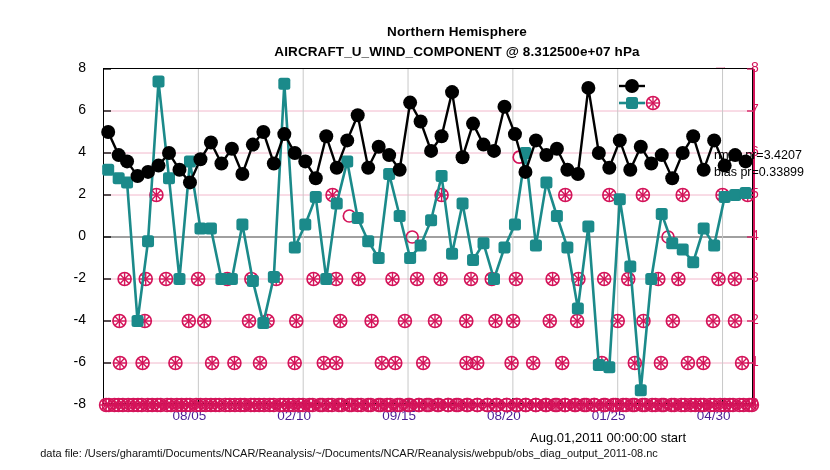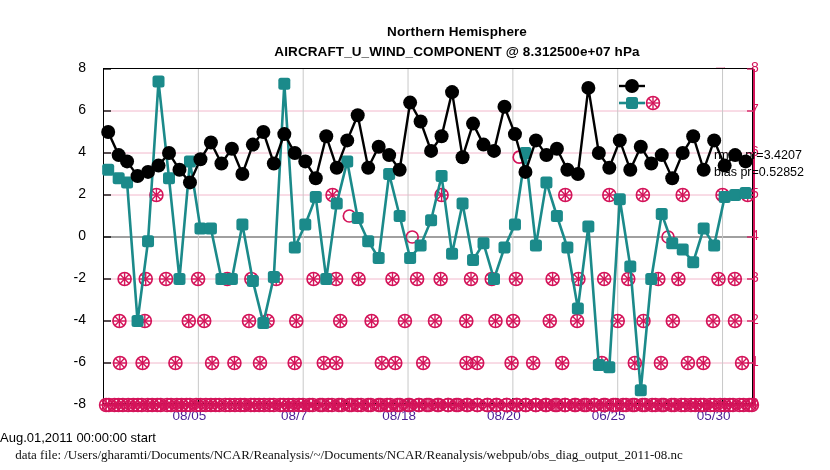--- a/index.html
+++ b/index.html
@@ -15,23 +15,23 @@
   #plot{position:absolute;left:95px;top:68px;width:650px;height:336px;
         border:1.3px solid #000;box-sizing:border-box;background:#fff;margin-left:8px;}
   #plotsvg{position:absolute;left:0;top:0;width:650px;height:336px;overflow:visible;}
   .ylab-right{position:absolute;left:713px;top:168px;width:336px;
               transform:rotate(-90deg) translate(-50%,0);transform-origin:0 0;
               text-align:center;font-size:13px;color:#d4145a;}
   .ytick{position:absolute;font-size:14px;color:#000;text-align:right;width:34px;}
   .ytick.r{color:#d4145a;text-align:left;}
   .xtick{position:absolute;font-size:13.5px;color:#4c1d95;text-align:center;width:70px;top:408px;}
 
-  .xlabel{position:absolute;left:0;top:430px;width:686px;text-align:left;font-size:13px;}
+  .xlabel{position:absolute;left:0;top:430px;width:686px;text-align:right;font-size:13px;}
   .footnote{position:absolute;left:0;top:447px;width:698px;text-align:center;
-            font-size:13px;color:#111;font-family:Liberation Serif, serif;}
+            font-size:11px;color:#111;}
 
   .legend{position:absolute;left:610px;top:78px;font-size:12.5px;line-height:17px;}
   .legend .row{white-space:nowrap;}
   .legend .row.b{color:#000;}
 </style>
 </head>
 <body>
 
 <div id="root">
 
@@ -59,25 +59,25 @@
       <div class="ytick r" style="left: 751px; top: 143px;">6</div>
       <div class="ytick r" style="left: 751px; top: 185px;">5</div>
       <div class="ytick r" style="left: 751px; top: 227px;">4</div>
       <div class="ytick r" style="left: 751px; top: 269px;">3</div>
       <div class="ytick r" style="left: 751px; top: 311px;">2</div>
       <div class="ytick r" style="left: 751px; top: 353px;">1</div>
       <div class="ytick r" style="left: 751px; top: 395px;">0</div>
     </div>
   <div id="xticks">
       <div class="xtick" style="left: 154.355px;">08/05</div>
-      <div class="xtick" style="left: 259.194px;">08/7</div>
-      <div class="xtick" style="left: 364.032px;">08/18</div>
+      <div class="xtick" style="left: 259.194px;">02/10</div>
+      <div class="xtick" style="left: 364.032px;">09/15</div>
       <div class="xtick" style="left: 468.871px;">08/20</div>
-      <div class="xtick" style="left: 573.71px;">06/25</div>
-      <div class="xtick" style="left: 678.548px;">05/30</div>
+      <div class="xtick" style="left: 573.71px;">01/25</div>
+      <div class="xtick" style="left: 678.548px;">04/30</div>
     </div>
 
   <div id="plot">
     <svg id="plotsvg" viewBox="0 0 650 336" preserveAspectRatio="none">
         <line x1="0" y1="42" x2="650" y2="42" stroke="#f2b8cc" stroke-width="1"></line>
         <line x1="0" y1="84" x2="650" y2="84" stroke="#f2b8cc" stroke-width="1"></line>
         <line x1="0" y1="126" x2="650" y2="126" stroke="#f2b8cc" stroke-width="1"></line>
         <line x1="0" y1="168" x2="650" y2="168" stroke="#a0a0a0" stroke-width="2.2"></line>
         <line x1="0" y1="210" x2="650" y2="210" stroke="#f2b8cc" stroke-width="1"></line>
         <line x1="0" y1="252" x2="650" y2="252" stroke="#f2b8cc" stroke-width="1"></line>
@@ -1312,20 +1312,20 @@
           <rect x="522" y="28" width="12" height="12" rx="2.5" fill="#1b8a8a"></rect>
           <circle cx="549" cy="34" r="6.5" fill="none" stroke="#d4145a" stroke-width="1.6"></circle>
           <line x1="542.5" y1="34" x2="555.5" y2="34" stroke="#d4145a" stroke-width="1.4"></line>
           <line x1="549" y1="27.5" x2="549" y2="40.5" stroke="#d4145a" stroke-width="1.4"></line>
           <line x1="544.32" y1="29.32" x2="553.68" y2="38.68" stroke="#d4145a" stroke-width="1.4"></line>
           <line x1="544.32" y1="38.68" x2="553.68" y2="29.32" stroke="#d4145a" stroke-width="1.4"></line>
         </g>
       </svg>
     <div class="legend">
       <div class="row b">rmse pr=3.4207</div>
-      <div class="row b">bias pr=0.52852</div>
+      <div class="row b">bias pr=0.33899</div>
     </div>
   </div>
 
   <div class="xlabel">Aug.01,2011 00:00:00 start</div>
   <div class="footnote">data file: /Users/gharamti/Documents/NCAR/Reanalysis/~/Documents/NCAR/Reanalysis/webpub/obs_diag_output_2011-08.nc</div>
 
 </div>
 
 </body></html>

